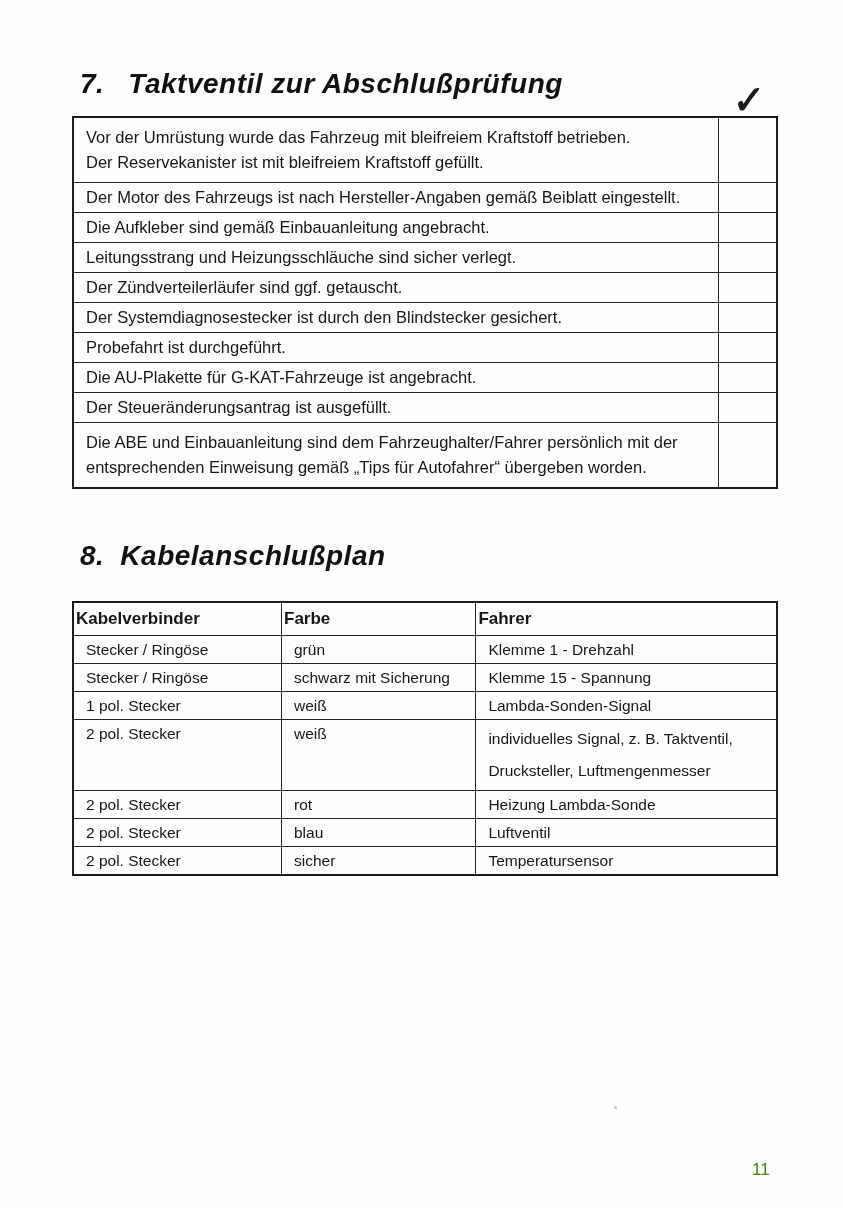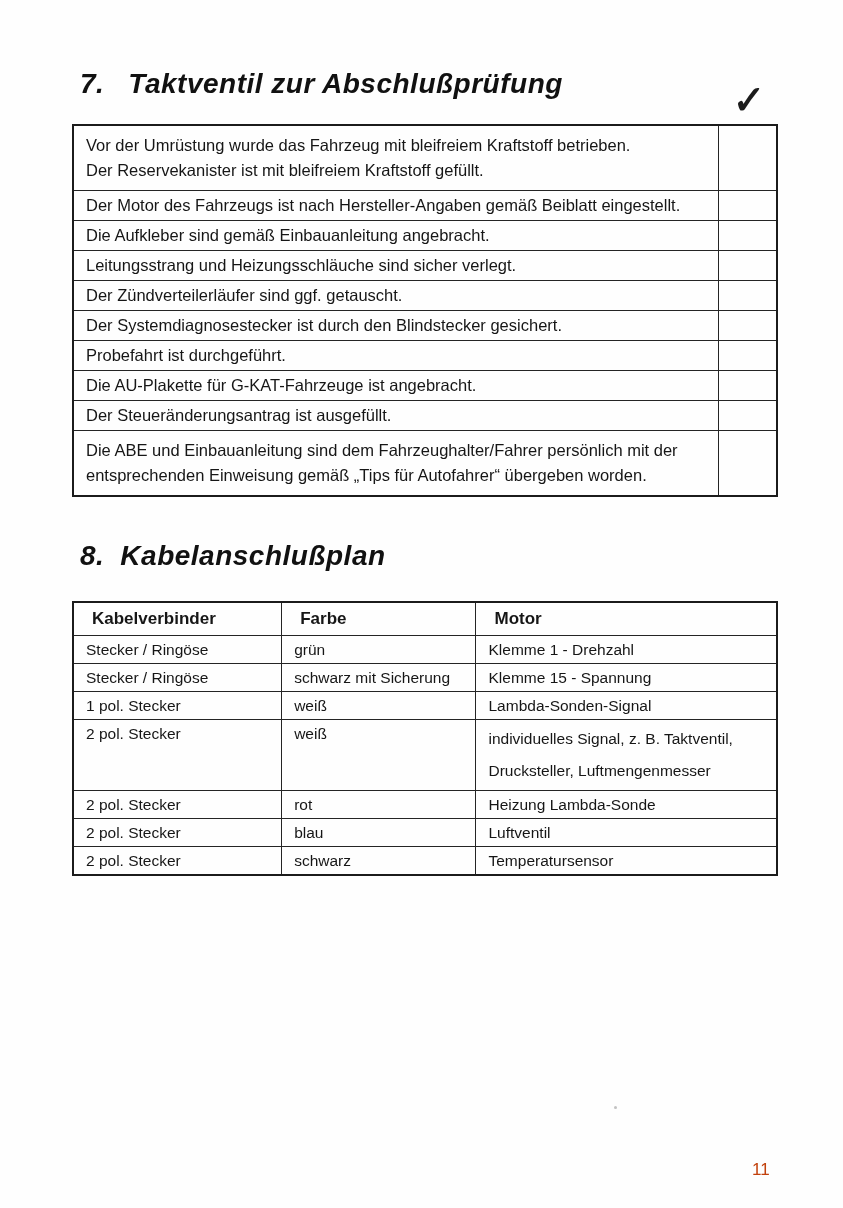--- a/index.html
+++ b/index.html
@@ -41,21 +41,21 @@
     font-weight: bold;
     color: #1c1c1c;
     transform: rotate(-4deg) skewX(-6deg);
   }
 
   
   table { border-collapse: collapse; }
   .checklist-table {
     position: absolute;
     left: 72px;
-    top: 124px;
+    top: 116px;
     width: 706px;
     border: 2.5px solid #1b1b1b;
   }
   .checklist-table td {
     border: 1.6px solid #242424;
     font-size: 16.5px;
     line-height: 25px;
     vertical-align: middle;
   }
   .checklist-table td.check-text {
@@ -79,37 +79,37 @@
   .cable-table th, .cable-table td {
     border: 1.8px solid #242424;
     text-align: left;
     vertical-align: top;
     padding: 3px 12px;
     white-space: pre-line;
   }
   .cable-table th {
     font-size: 17px;
     font-weight: bold;
-    padding: 6px 18px;
+    padding: 6px 2px;
   }
   .cable-table td {
     font-size: 15.5px;
     line-height: 21px;
   }
   .cable-table .col-verbinder { width: 209px; }
   .cable-table .col-farbe { width: 195px; }
   .cable-table .col-signal { width: 302px; }
 
   
   .page-number {
     position: absolute;
     left: 752px;
     top: 1160px;
     font-size: 17px;
-    color: #c2410c;
+    color: #4d7c0f;
   }
 
   
   .scan-dot {
     position: absolute;
     left: 614px;
     top: 1106px;
     width: 3px;
     height: 3px;
     background: #9a9a9a;
@@ -179,21 +179,21 @@
   <div class="section-heading heading-8">
     <span class="sec-num">8.</span>
     <span class="sec-title">Kabelanschlußplan</span>
   </div>
 
   <table class="cable-table">
     <thead>
       <tr>
         <th class="col-verbinder">Kabelverbinder</th>
         <th class="col-farbe">Farbe</th>
-        <th class="col-signal">Motor</th>
+        <th class="col-signal">Fahrer</th>
       </tr>
     </thead>
     <tbody>
       <tr>
         <td>Stecker / Ringöse</td>
         <td>grün</td>
         <td>Klemme 1 - Drehzahl</td>
       </tr>
       <tr>
         <td>Stecker / Ringöse</td>
@@ -216,21 +216,21 @@
         <td>rot</td>
         <td>Heizung Lambda-Sonde</td>
       </tr>
       <tr>
         <td>2 pol. Stecker</td>
         <td>blau</td>
         <td>Luftventil</td>
       </tr>
       <tr>
         <td>2 pol. Stecker</td>
-        <td>schwarz</td>
+        <td>sicher</td>
         <td>Temperatursensor</td>
       </tr>
     </tbody>
   </table>
 
   <div class="scan-dot"></div>
 
   <div class="page-number">11</div>
 
 </div>

